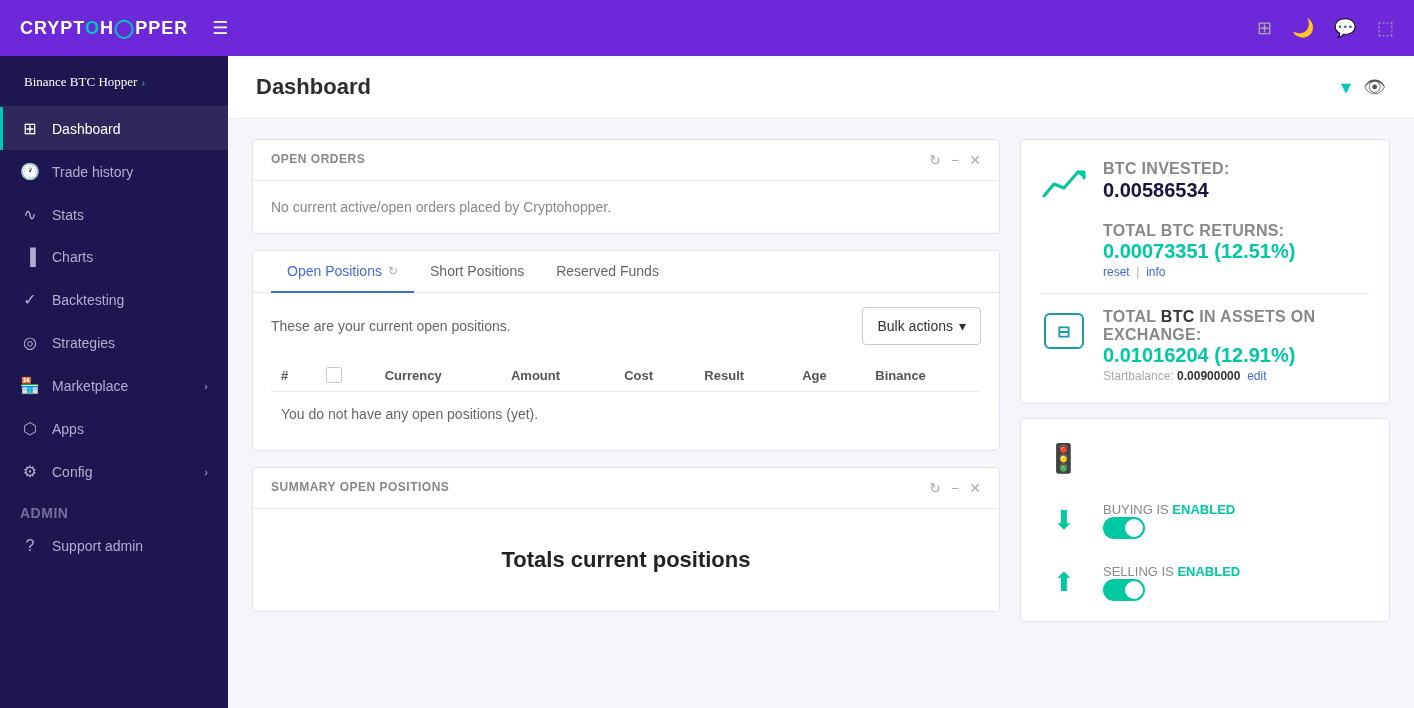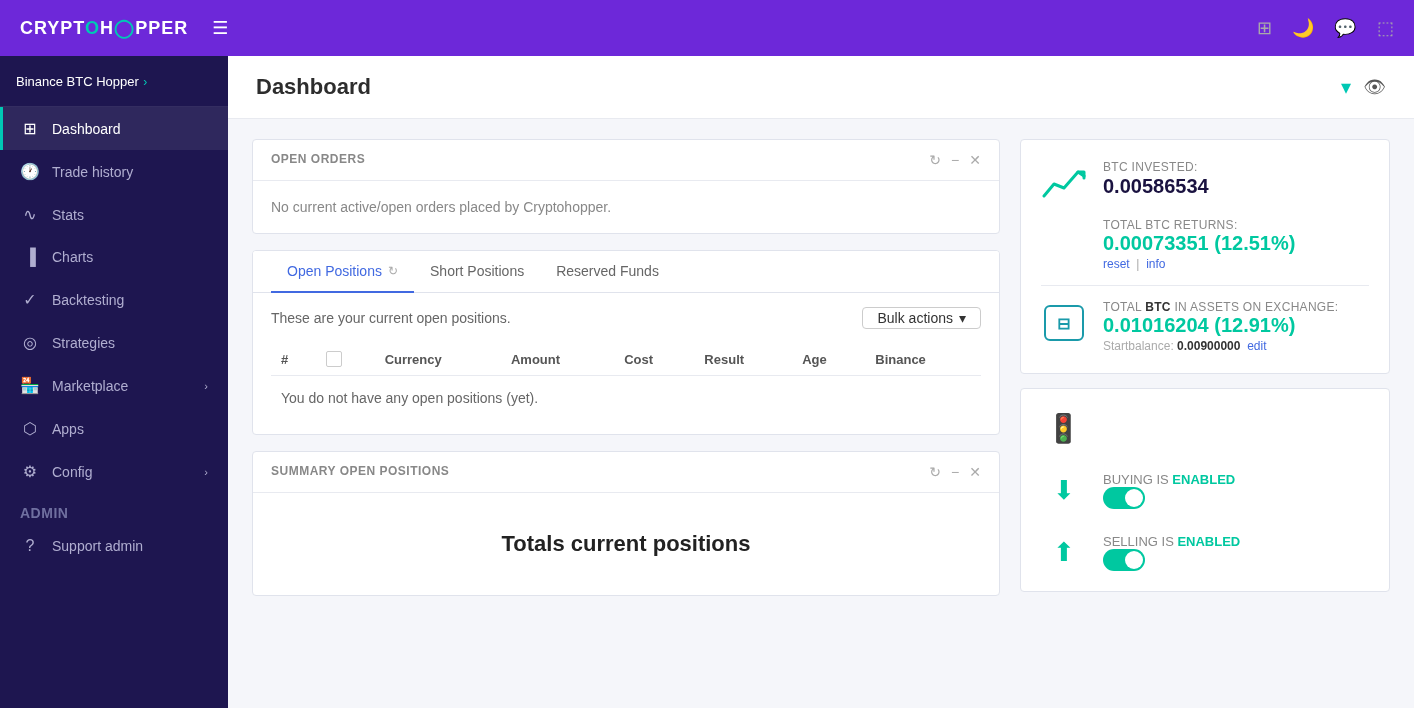--- a/index.html
+++ b/index.html
@@ -32,22 +32,23 @@
     
     .sidebar {
       width: 228px;
       background: #1e1650;
       flex-shrink: 0;
       display: flex;
       flex-direction: column;
       overflow-y: auto;
     }
     .sidebar-brand {
-      padding: 16px 16px;
+      padding: 16px 24px;
       border-bottom: 1px solid rgba(255,255,255,0.1);
+      font-family: Liberation Serif, serif;
     }
     .sidebar-brand-text {
       color: white;
       font-size: 13px;
       font-weight: 500;
     }
     .sidebar-nav { flex: 1; }
     .sidebar-item {
       display: flex;
       align-items: center;
@@ -163,21 +164,21 @@
       display: flex;
       align-items: center;
       justify-content: space-between;
       padding: 14px 18px;
     }
     .table-toolbar-text { font-size: 14px; color: #666; }
     .bulk-actions-btn {
       background: white;
       border: 1px solid #ccc;
       border-radius: 4px;
-      padding: 2px 14px;
+      padding: 10px 14px;
       font-size: 14px;
       color: #333;
       cursor: pointer;
       display: flex;
       align-items: center;
       gap: 6px;
       text-align: center;
     }
 
     .table-wrap { padding: 0 18px 14px; }
@@ -216,21 +217,21 @@
     .stat-row { display: flex; align-items: flex-start; gap: 16px; }
     .stat-icon-wrap {
       width: 46px;
       height: 46px;
       display: flex;
       align-items: center;
       justify-content: center;
       flex-shrink: 0;
     }
     .stat-info { flex: 1; }
-    .stat-label { font-size: 12px; color: #888; font-weight: 400; text-transform: uppercase; letter-spacing: 0.3px; }
+    .stat-label { font-size: 16px; color: #888; font-weight: 700; text-transform: uppercase; letter-spacing: 0.3px; }
     .stat-label strong { color: #333; }
     .stat-value { font-size: 20px; font-weight: 700; color: #1a1240; line-height: 1.2; }
     .stat-value-green { font-size: 20px; font-weight: 700; color: #00c8a0; }
     .stat-sub { font-size: 12px; color: #aaa; margin-top: 2px; }
     .stat-sub a { color: #4169e1; cursor: pointer; text-decoration: none; }
     .stat-divider { border: none; border-top: 1px solid #e8eaf0; }
 
     .status-panel {
       background: white;
       border: 1px solid #e0e3ec;

